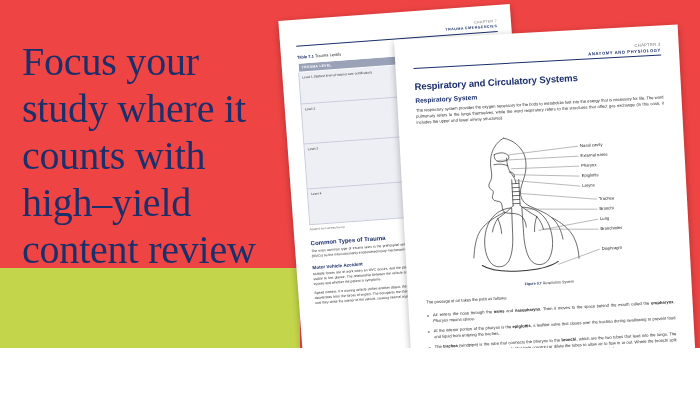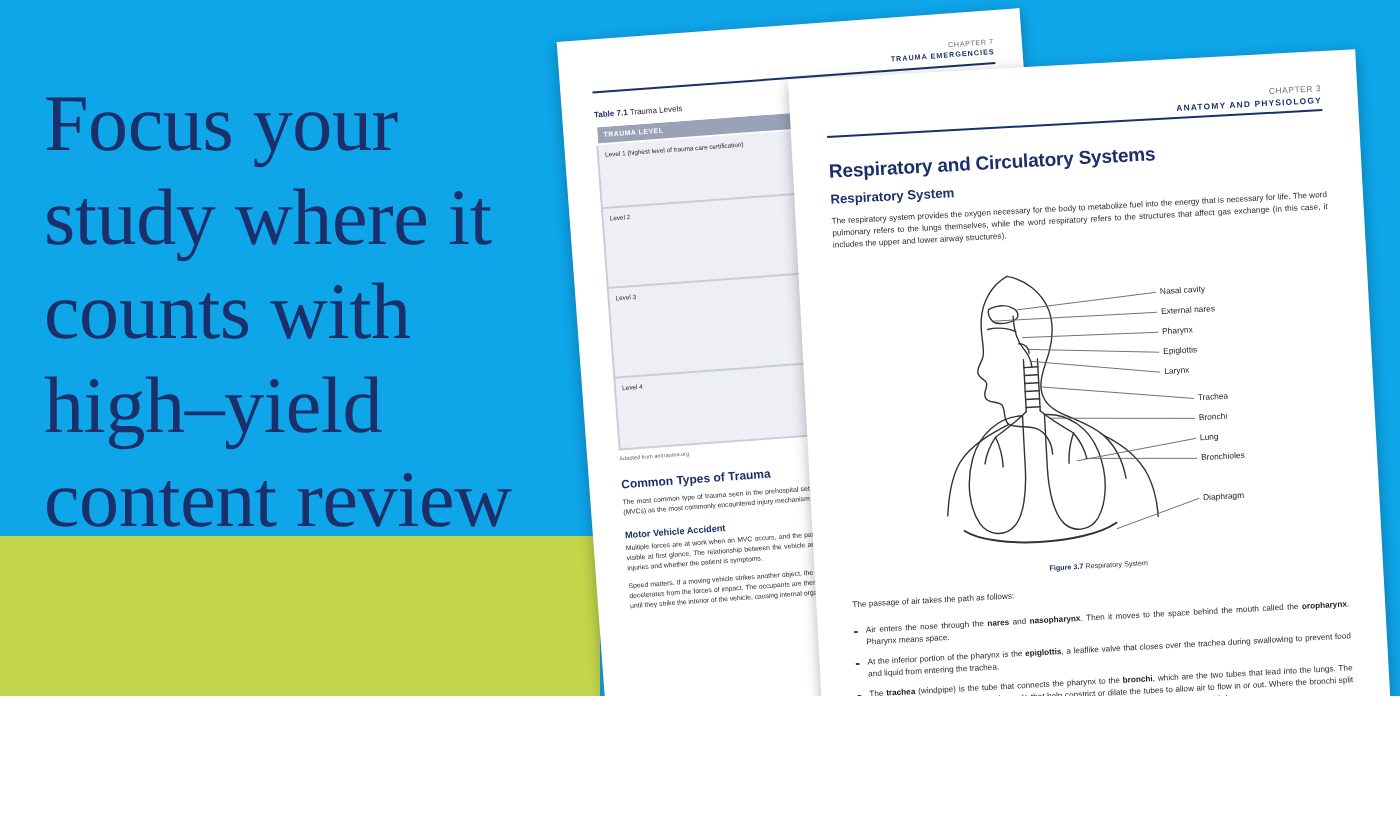--- a/index.html
+++ b/index.html
@@ -10,21 +10,21 @@
     width: 700px;
     height: 420px;
     overflow: hidden;
     font-family: "Liberation Sans", sans-serif;
     background: #ffffff;
   }
   #stage {
     position: relative;
     width: 700px;
     height: 348px;
-    background: #0ea5e9;
+    background: #ef4444;
     overflow: hidden;
   }
 
   
   .promo {
     position: absolute;
     left: 0;
     top: 0;
     width: 300px;
     height: 420px;

